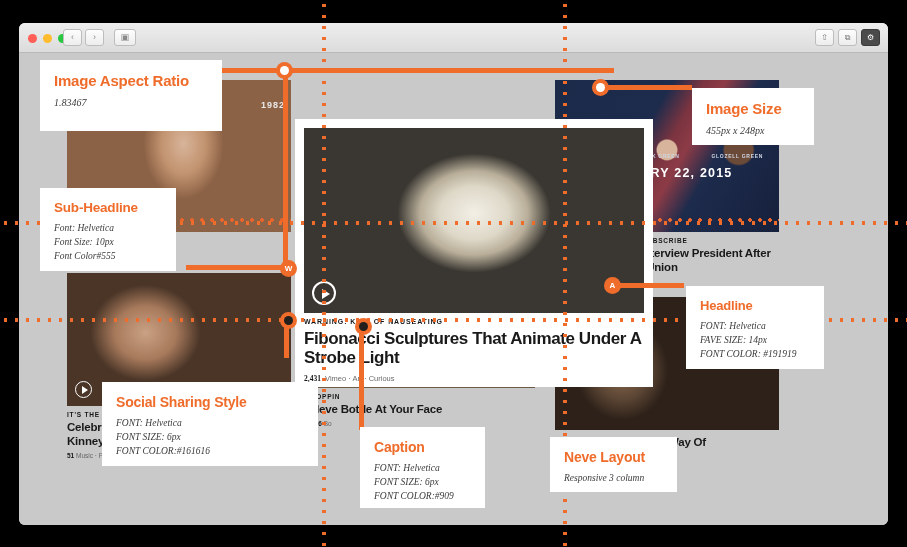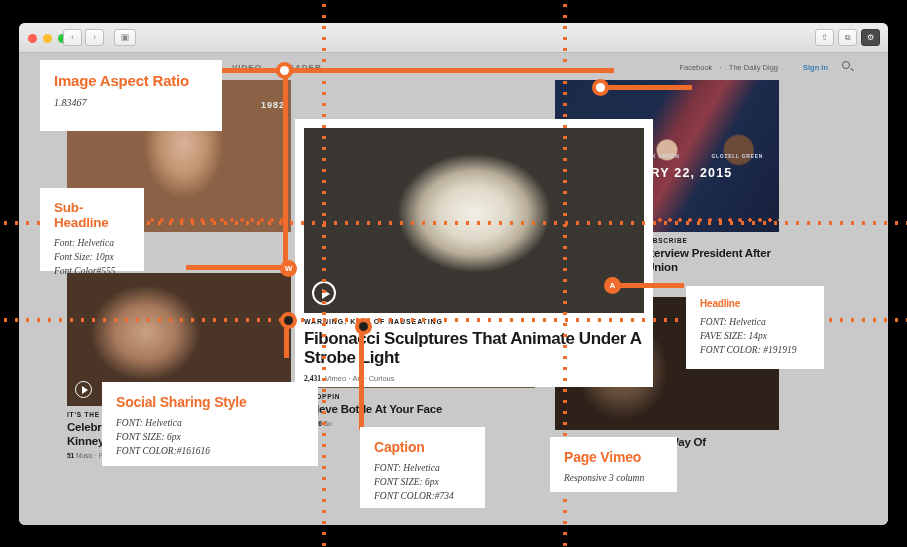--- a/index.html
+++ b/index.html
@@ -170,35 +170,20 @@
             <span>⧉</span>
           </div>
         <div class="rbtn dark">
             <span>⚙</span>
           </div>
       </div>
     </div>
 
     <div class="page">
 
-      <div class="sitenav">
-        <div class="logo">digg</div>
-        <div class="navlinks">
-          <span>HOME</span>
-          <span>VIDEO</span>
-          <span>READER</span>
-        </div>
-        <div class="navright">
-          <span>Facebook</span>
-          <span>·</span>
-          <span>The Daily Digg</span>
-        </div>
-        <div class="signin">Sign In</div>
-        <div class="searchicon"></div>
-      </div>
 
       <div class="grid">
 
         <div class="col c1">
           <div class="card">
             <div class="thumb tall ph-woman ph-dots-bottom"></div>
             <div class="kicker"></div>
             <div class="htitle">y: Volume II</div>
           </div>
           <div class="card" style="margin-top:22px">
@@ -299,32 +284,38 @@
   <div class="bar v" style="left:359px; top:326px; height:104px;"></div>
   <div class="dot half" style="left:355px; top:318px;"></div>
 
   <div class="panel" style="left:40px; top:60px; width:182px; height:71px;">
     <h3>Image Aspect Ratio</h3>
     <div class="lines">
       <div>1.83467</div>
     </div>
   </div>
 
-
-  <div class="panel" style="left:40px; top:188px; width:104px; height:83px;">
+  <div class="panel" style="left:692px; top:88px; width:122px; height:57px;">
+    <h3>Image Size</h3>
+    <div class="lines">
+      <div>455px x 248px</div>
+    </div>
+  </div>
+
+  <div class="panel" style="left:40px; top:188px; width:136px; height:83px;">
     <h3 style="font-size:13.5px">Sub-Headline</h3>
     <div class="lines" style="font-size:9.5px">
       <div>Font: Helvetica</div>
       <div>Font Size: 10px</div>
       <div>Font Color#555</div>
     </div>
   </div>
 
   <div class="panel" style="left:686px; top:286px; width:138px; height:83px;">
-    <h3 style="font-size:10px">Headline</h3>
+    <h3 style="font-size:13px">Headline</h3>
     <div class="lines" style="font-size:9.5px">
       <div>FONT: Helvetica</div>
       <div>FAVE SIZE: 14px</div>
       <div>FONT COLOR: #191919</div>
     </div>
   </div>
 
   <div class="panel" style="left:102px; top:382px; width:216px; height:84px;">
     <h3 style="font-size:14px">Social Sharing Style</h3>
     <div class="lines" style="font-size:9.5px">
@@ -332,24 +323,24 @@
       <div>FONT SIZE: 6px</div>
       <div>FONT COLOR:#161616</div>
     </div>
   </div>
 
   <div class="panel" style="left:360px; top:427px; width:125px; height:81px;">
     <h3 style="font-size:14px">Caption</h3>
     <div class="lines" style="font-size:9.5px">
       <div>FONT: Helvetica</div>
       <div>FONT SIZE: 6px</div>
-      <div>FONT COLOR:#734</div>
+      <div>FONT COLOR:#909</div>
     </div>
   </div>
 
   <div class="panel" style="left:550px; top:437px; width:127px; height:55px;">
-    <h3 style="font-size:14px">Page Vimeo</h3>
+    <h3 style="font-size:14px">Neve Layout</h3>
     <div class="lines" style="font-size:9.5px">
       <div>Responsive 3 column</div>
     </div>
   </div>
 
 </div>
 
 </body></html>

